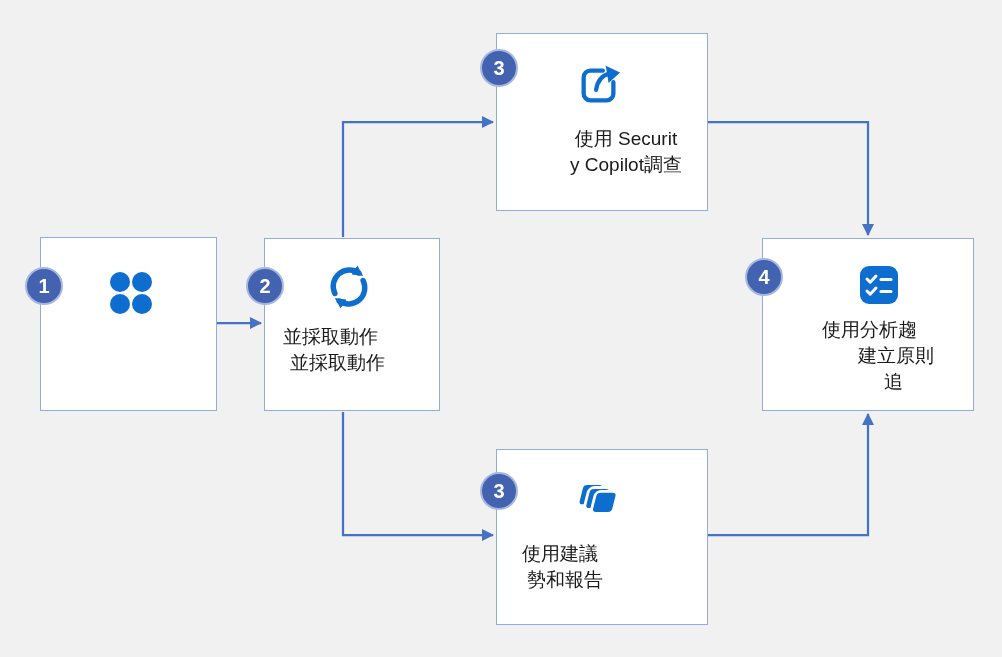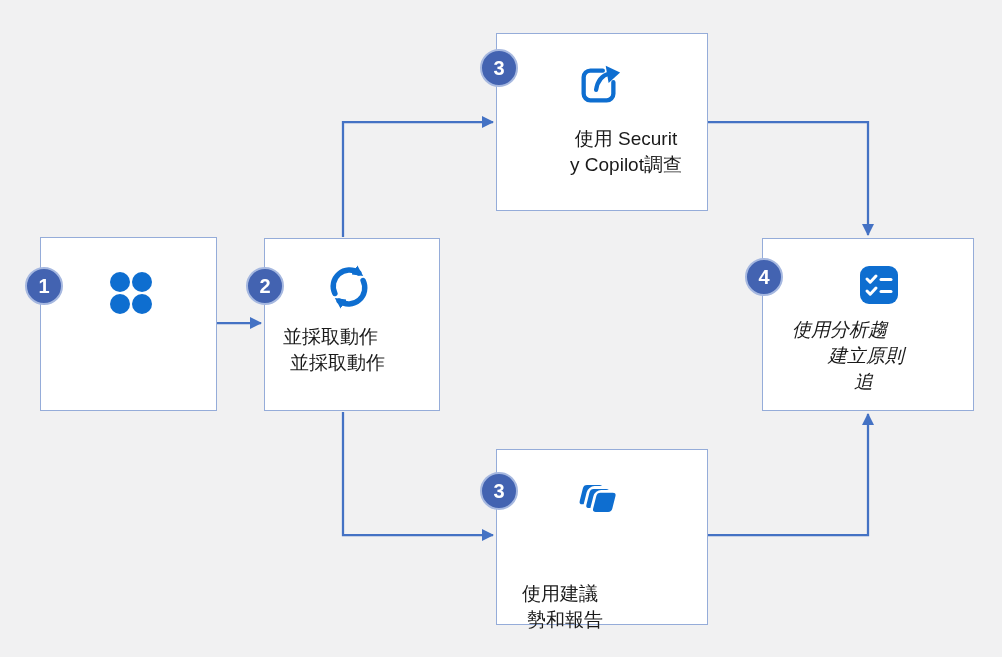--- a/index.html
+++ b/index.html
@@ -112,35 +112,35 @@
   <div class="badge" style="left:480px;top:472px;">
     <span>3</span>
   </div>
   <svg class="icon" style="left:573px;top:476px;" width="46" height="46" viewBox="0 0 48 48">
     <g transform="skewX(-14) translate(12,0)">
       <rect class="icon-fill" x="0" y="8" width="23" height="23" rx="5" stroke="#fff" stroke-width="3"></rect>
       <rect class="icon-fill" x="8" y="12" width="23" height="23" rx="5" stroke="#fff" stroke-width="3"></rect>
       <rect class="icon-fill" x="16" y="16" width="23" height="23" rx="5" stroke="#fff" stroke-width="3"></rect>
     </g>
   </svg>
-  <div class="label l4" style="left:522px;top:541px;margin-top:40px;">
+  <div class="label l4" style="left:522px;top:541px;">
       <span class="line">使用建議</span>
       <span class="line">勢和報告</span>
     </div>
 
   <div class="box" style="left:762px;top:238px;width:212px;height:173px;"></div>
   <div class="badge" style="left:745px;top:258px;">
     <span>4</span>
   </div>
   <svg class="icon" style="left:859px;top:265px;" width="40" height="40" viewBox="0 0 40 40">
     <rect class="icon-fill" x="1" y="1" width="38" height="38" rx="9"></rect>
     <path d="M8 14 l3.2 3.2 L17 11" stroke="#fff" stroke-width="3" fill="none" stroke-linecap="round" stroke-linejoin="round"></path>
     <line x1="22" y1="14.5" x2="32" y2="14.5" stroke="#fff" stroke-width="3" stroke-linecap="round"></line>
     <path d="M8 26 l3.2 3.2 L17 23" stroke="#fff" stroke-width="3" fill="none" stroke-linecap="round" stroke-linejoin="round"></path>
     <line x1="22" y1="26.5" x2="32" y2="26.5" stroke="#fff" stroke-width="3" stroke-linecap="round"></line>
   </svg>
-  <div class="label l5" style="left:792px;top:317px;font-style:italic;">
+  <div class="label l5" style="left:822px;top:317px;">
       <span class="line">使用分析趨</span>
       <span class="line">建立原則</span>
       <span class="line">追</span>
     </div>
 
 </div>
 
 </body></html>

